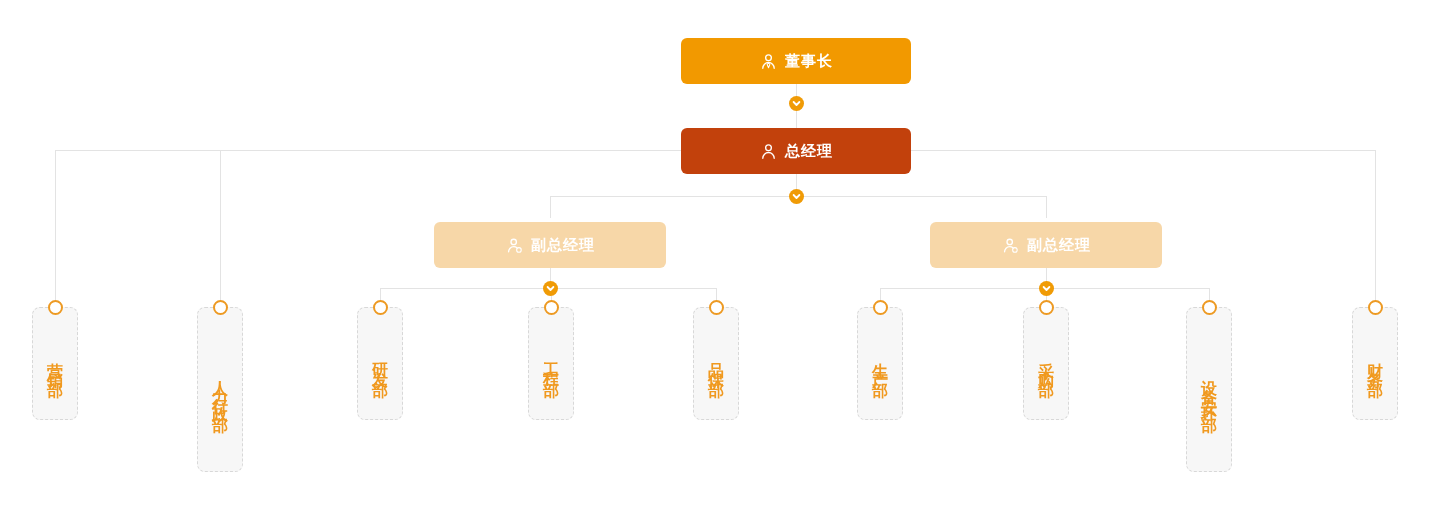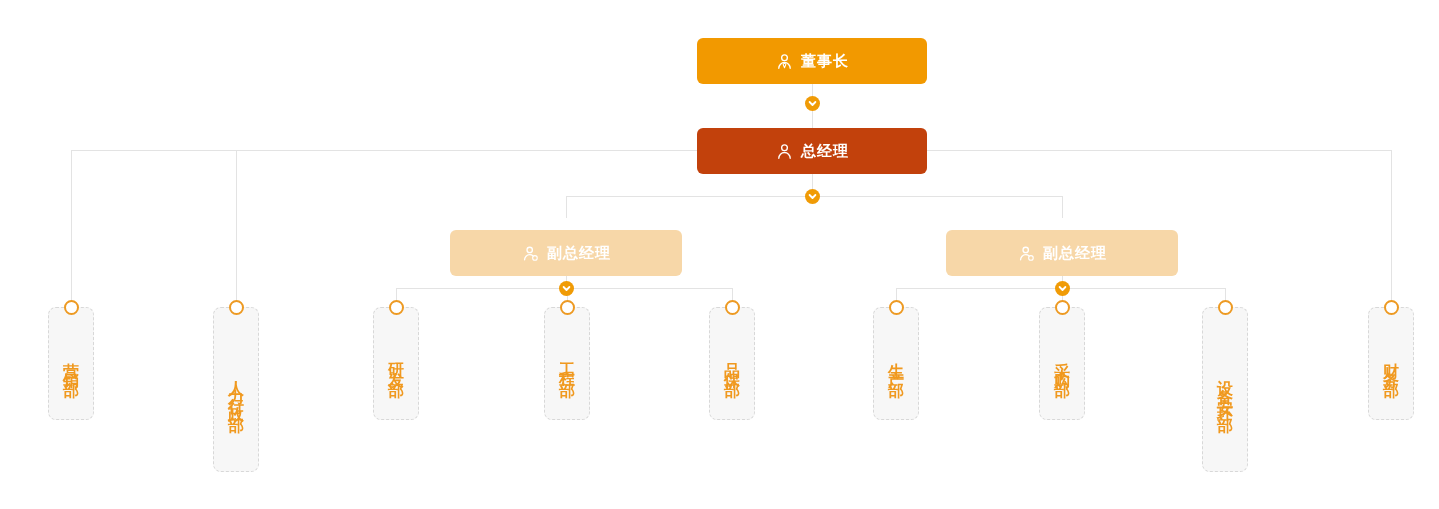--- a/index.html
+++ b/index.html
@@ -1,29 +1,29 @@
 <!DOCTYPE html>
 <html><head>
 <meta charset="utf-8">
 <style>
   html,body{margin:0;padding:0;background:#ffffff;}
   body{width:1439px;height:509px;font-family:"Liberation Sans",sans-serif;position:relative;overflow:hidden;}
-  .stage{position:absolute;left:0;top:0;width:1236px;height:509px;margin-left:16px;}
+  .stage{position:absolute;left:0;top:0;width:1236px;height:509px;}
 
   
   .line{position:absolute;background:#e3e3e3;}
   .line.h{height:1px;}
   .line.v{width:1px;}
 
   
   .mgr{position:absolute;border-radius:6px;display:flex;align-items:center;justify-content:center;gap:7px;color:#ffffff;font-size:15px;font-weight:700;letter-spacing:1px;}
   .mgr .micon{display:flex;align-items:center;}
   .chairman{left:681px;top:38px;width:230px;height:46px;background:#F29900;}
   .gm{left:681px;top:128px;width:230px;height:46px;background:#c2410c;}
-  .dgm{width:232px;height:46px;background:#F7D7A8;top:230px;}
+  .dgm{width:232px;height:46px;background:#F7D7A8;top:222px;}
   .dgm1{left:434px;}
   .dgm2{left:930px;}
 
   
   .chev{position:absolute;width:15px;height:15px;border-radius:50%;background:#F09B06;display:flex;align-items:center;justify-content:center;}
 
   
   .ring{position:absolute;width:11px;height:11px;border:2px solid #ED9A23;border-radius:50%;background:#ffffff;}
 
   

